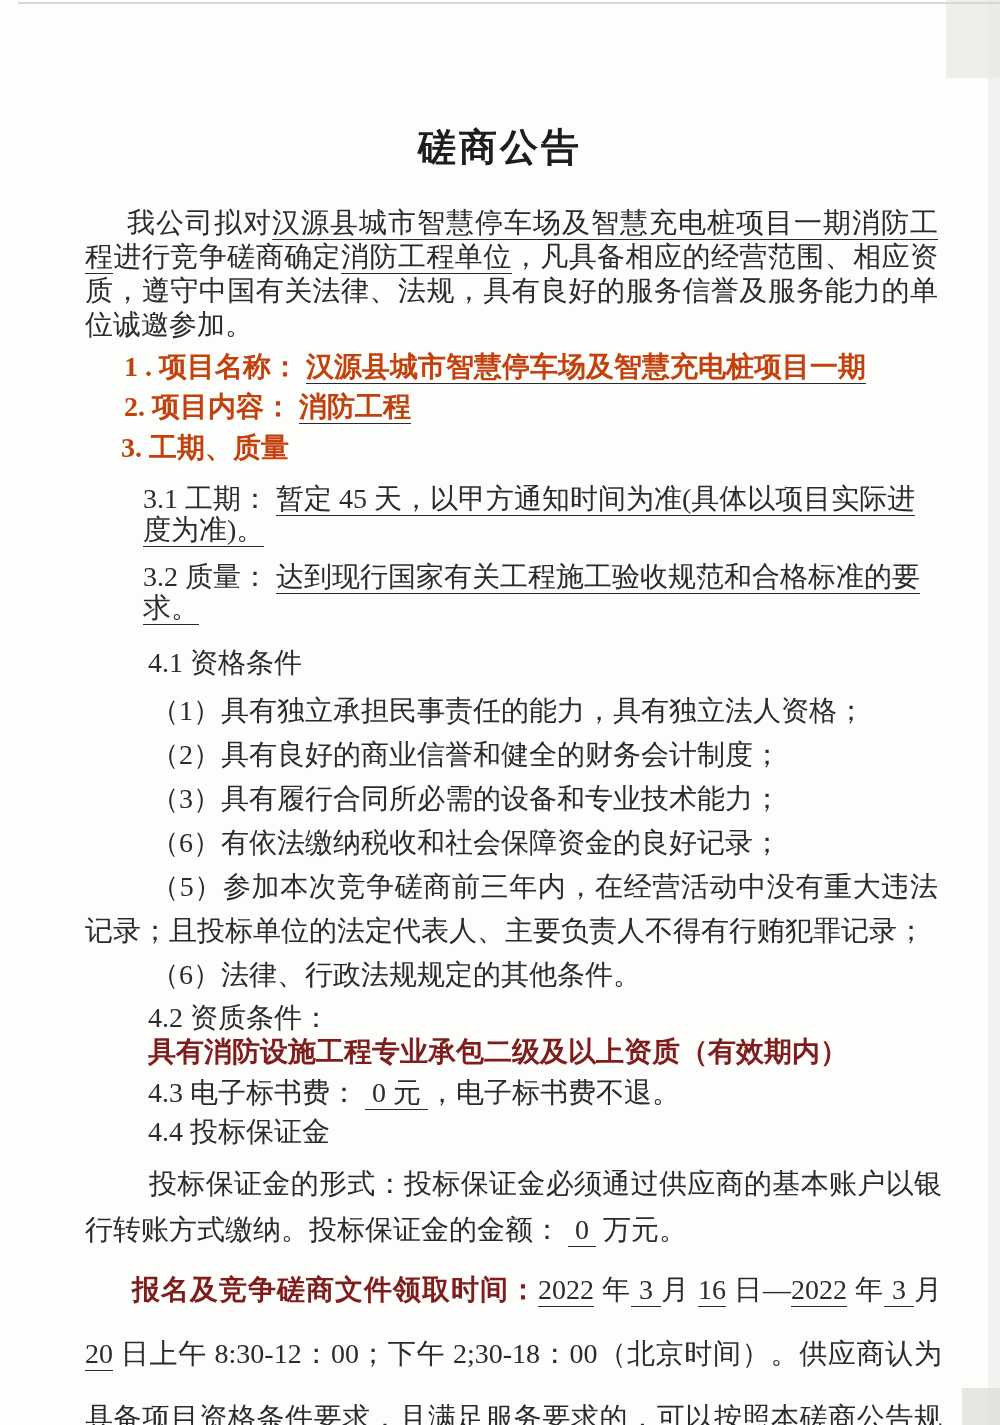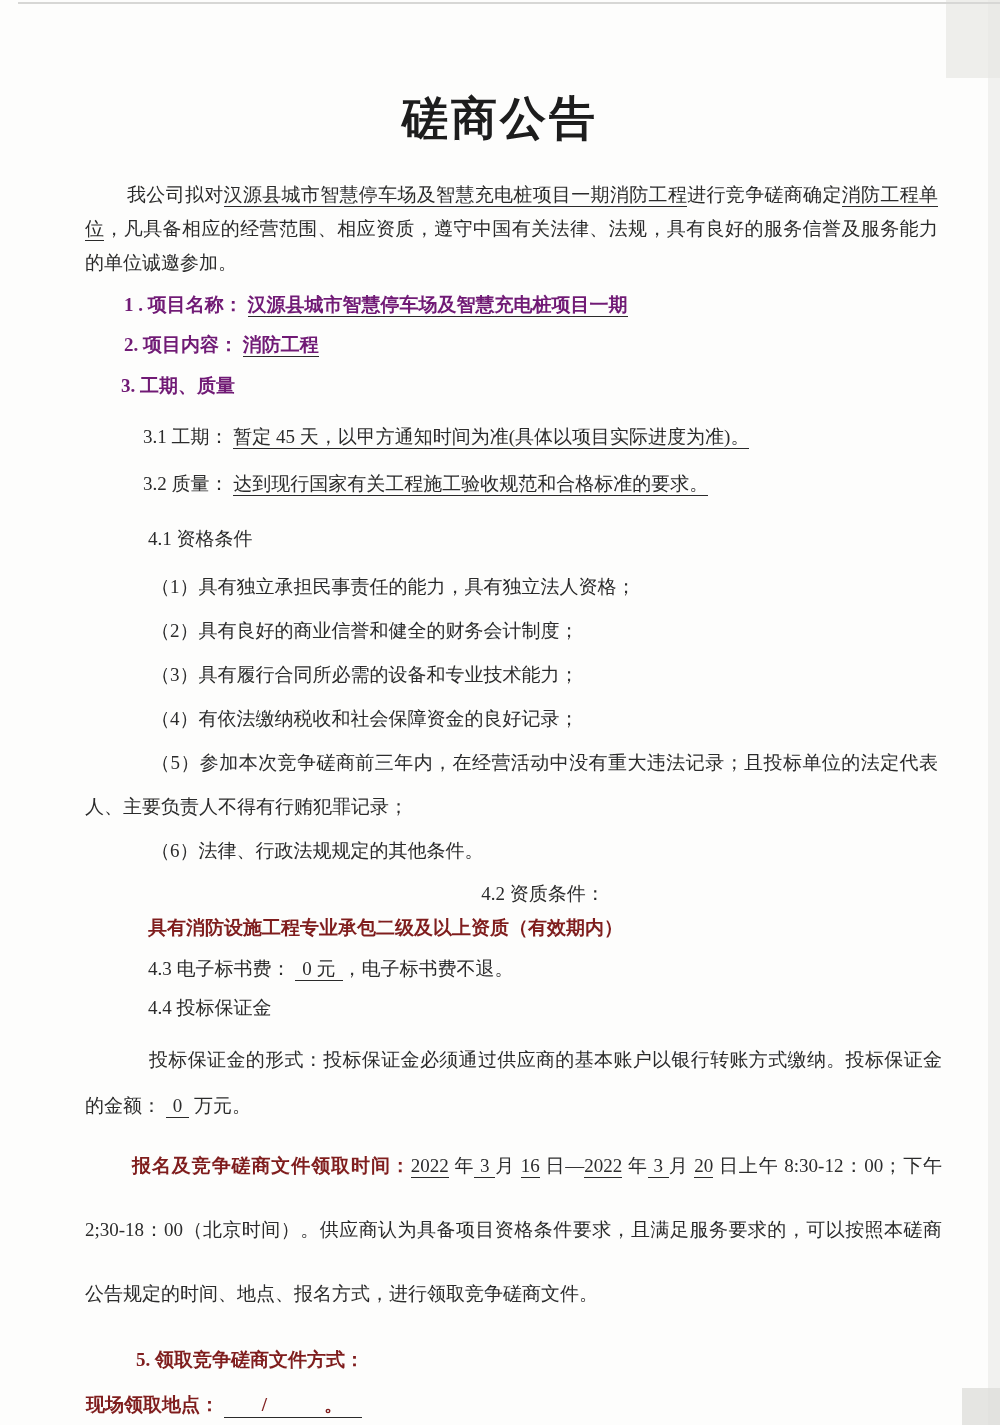--- a/index.html
+++ b/index.html
@@ -11,42 +11,42 @@
     -webkit-font-smoothing:antialiased;
   }
   .page{position:relative;width:1000px;height:1425px;background:#fdfdfc;}
   
   .scan-top-line{position:absolute;top:2px;left:18px;right:0;height:2px;background:#d7d7d5;}
   .scan-right-strip{position:absolute;top:0;right:0;width:12px;height:100%;background:#f1f1ef;}
   .scan-right-top{position:absolute;top:0;right:0;width:54px;height:78px;background:#e7e7e4;opacity:.7;}
   .scan-right-bottom{position:absolute;right:0;top:1388px;width:38px;height:37px;background:#dededb;opacity:.8;}
 
   h1.title{
-    margin:0;padding-top:92px;
-    text-align:center;font-size:46px;font-weight:700;
+    margin:0;padding-top:120px;
+    text-align:center;font-size:38px;font-weight:700;
     letter-spacing:3px;color:#1d1d1d;line-height:54px;
   }
-  p{margin:0;font-size:19px;line-height:34px;}
+  p{margin:0;font-size:28px;line-height:34px;}
   .u{border-bottom:1.6px solid #2a2a2a;padding-bottom:1px;}
   .b{font-weight:700;color:#7f1d1d;}
   .pad{padding-left:7px;padding-right:7px;}
 
   .intro{margin:32px 62px 0 85px;text-indent:42px;line-height:34px;text-align:justify;}
 
-  .item-l1{margin:9px 62px 0 124px;font-weight:700;color:#701a75;line-height:31px;}
+  .item-l1{margin:9px 62px 0 124px;font-weight:700;color:#c2410c;line-height:31px;}
   .h3num {margin:10px 62px 0 121px;}
   .sub31 {margin:20px 62px 0 143px;line-height:31px;}
   .sub32 {margin:16px 62px 0 143px;line-height:31px;}
   .h4num {margin:15px 62px 0 112px;}
   .h41   {margin:24px 62px 0 148px;line-height:31px;}
 
   .conds{margin-top:11px;}
   .cond{margin:0 62px 0 85px;text-indent:66px;line-height:44px;text-align:justify;font-family:Liberation Serif, serif;}
 
-  .h42 {margin:5px 62px 0 148px;line-height:32px;text-align:center;}
+  .h42 {margin:5px 62px 0 148px;line-height:32px;}
   .req {margin:2px 62px 0 148px;line-height:32px;}
   .h43 {margin:9px 62px 0 148px;line-height:32px;}
   .h44 {margin:7px 62px 0 148px;line-height:32px;}
 
   .deposit {margin:13px 58px 0 85px;text-indent:64px;line-height:46px;text-align:justify;}
   .schedule{margin:5px 58px 0 85px;text-indent:47px;line-height:64px;text-align:justify;}
 
   .sec5   {margin:18px 62px 0 136px;line-height:32px;}
   .pickup {margin:13px 62px 0 86px;line-height:32px;}
   .blank{white-space:pre;border-bottom:1.6px solid #2a2a2a;padding-bottom:2px;}
@@ -77,21 +77,21 @@
 
   <p class="sub32"><span>3.2 质量： </span><span class="u">达到现行国家有关工程施工验收规范和合格标准的要求。</span></p>
 
 
   <p class="h41">4.1 资格条件</p>
 
   <div class="conds">
     <p class="cond">（1）具有独立承担民事责任的能力，具有独立法人资格；</p>
     <p class="cond">（2）具有良好的商业信誉和健全的财务会计制度；</p>
     <p class="cond">（3）具有履行合同所必需的设备和专业技术能力；</p>
-    <p class="cond">（4）有依法缴纳税收和社会保障资金的良好记录；</p>
+    <p class="cond">（6）有依法缴纳税收和社会保障资金的良好记录；</p>
     <p class="cond">（5）参加本次竞争磋商前三年内，在经营活动中没有重大违法记录；且投标单位的法定代表人、主要负责人不得有行贿犯罪记录；</p>
     <p class="cond">（6）法律、行政法规规定的其他条件。</p>
   </div>
 
   <p class="h42">4.2 资质条件：</p>
   <p class="req b">具有消防设施工程专业承包二级及以上资质（有效期内）</p>
 
   <p class="h43"><span>4.3 电子标书费： </span><span class="u pad">0 元</span><span>，电子标书费不退。</span></p>
 
   <p class="h44">4.4 投标保证金</p>

